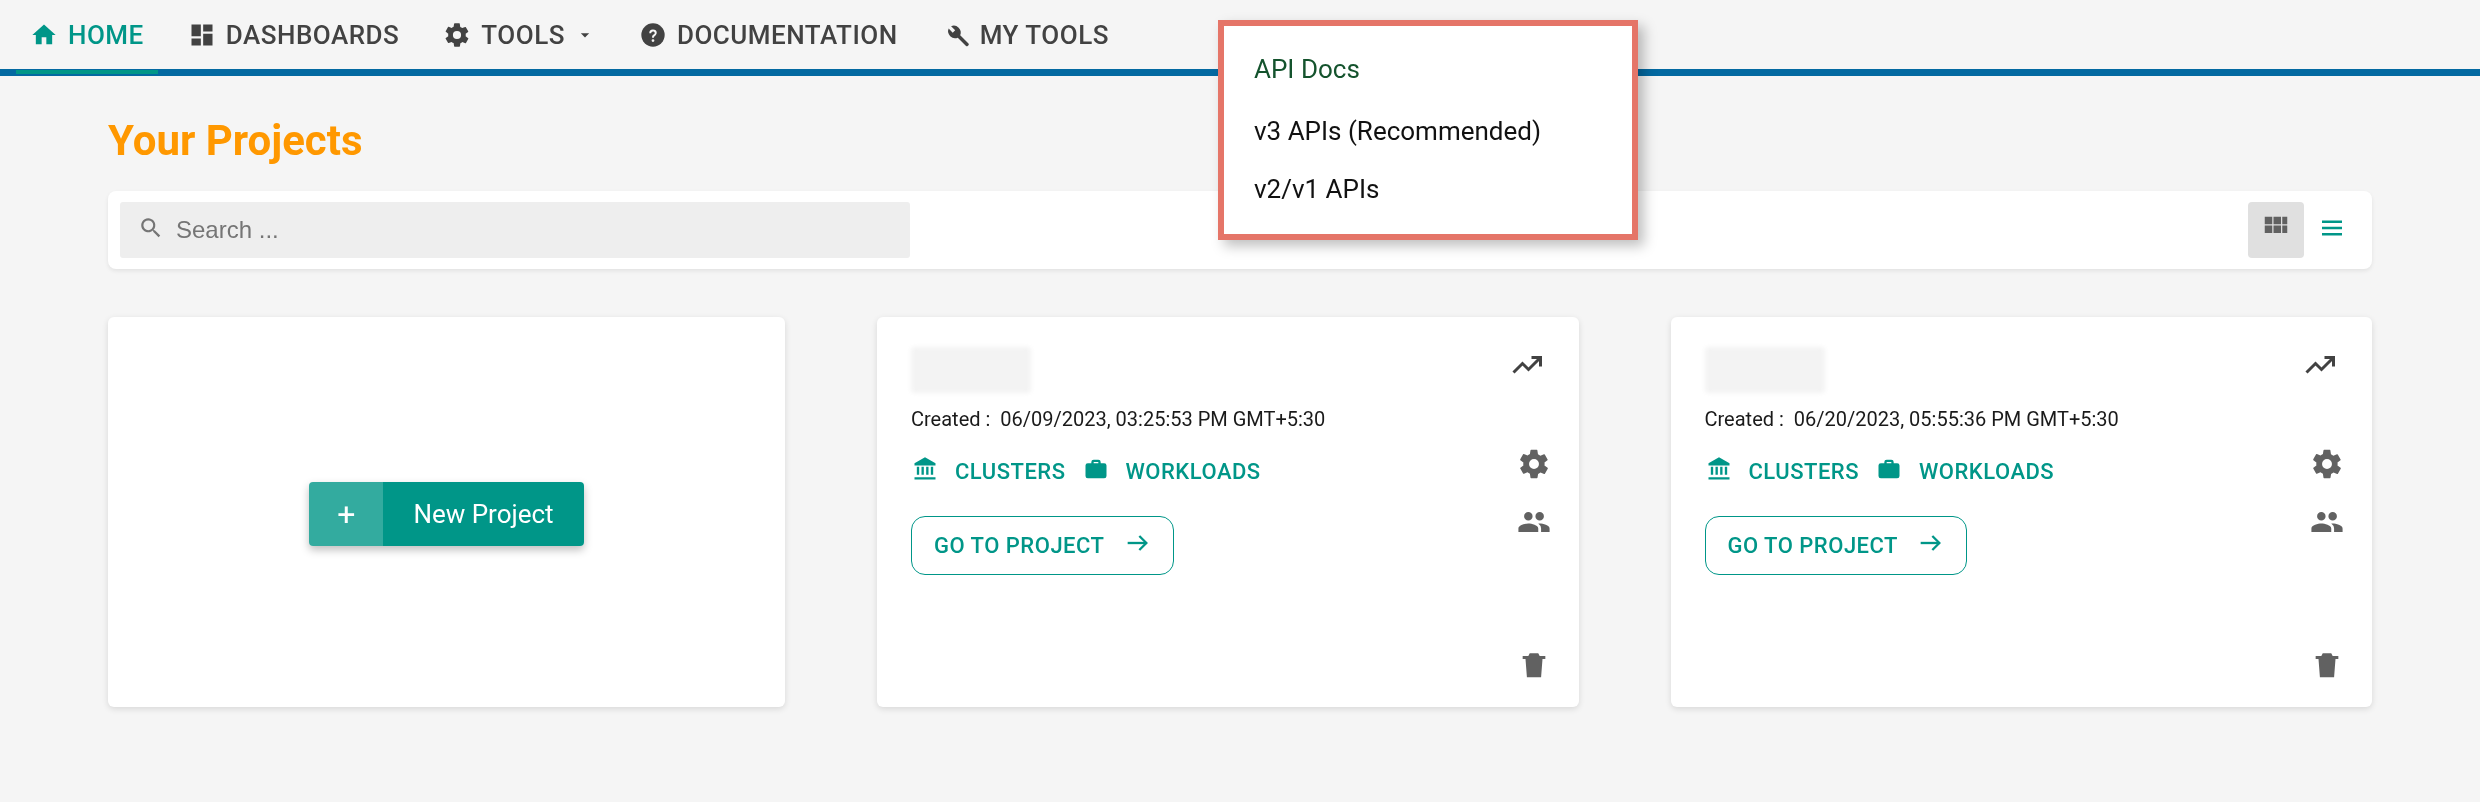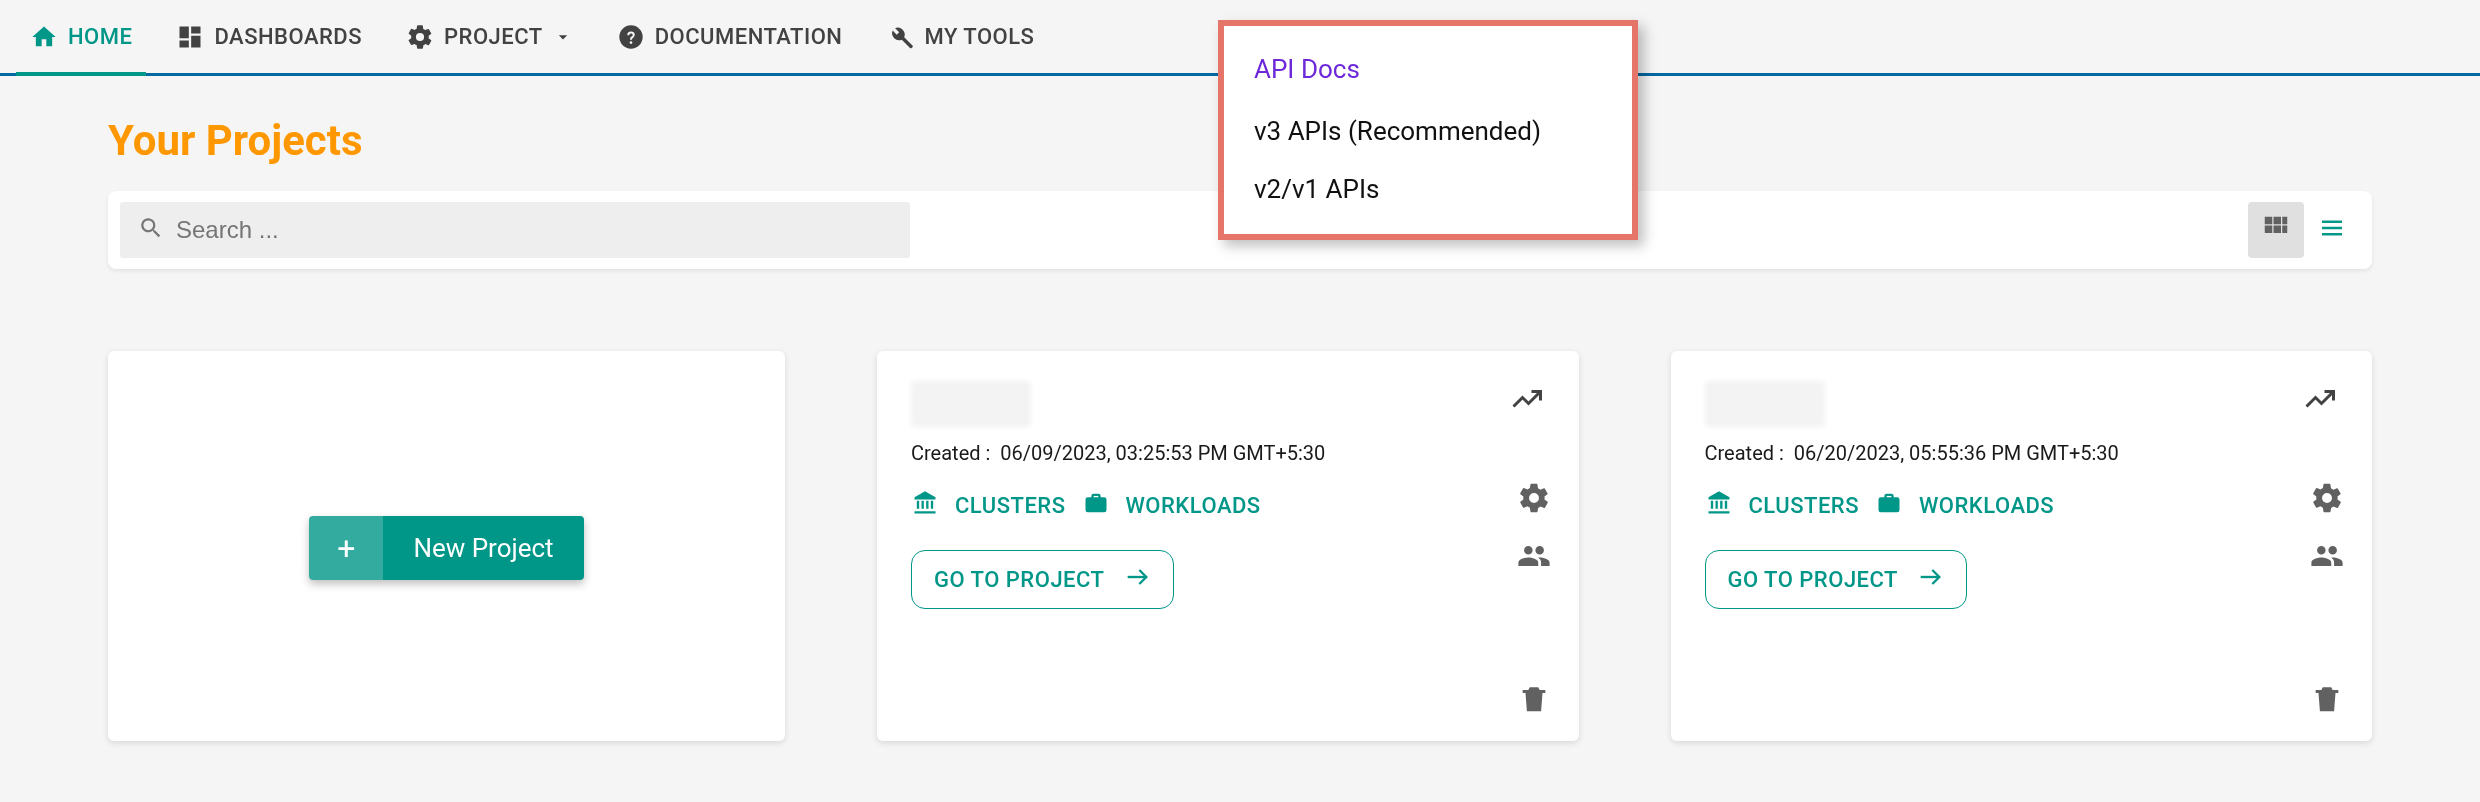--- a/index.html
+++ b/index.html
@@ -13,22 +13,22 @@
     position: relative;
   }
 
   
   .top-nav {
     display: flex;
     align-items: center;
     height: 76px;
     padding: 0 8px;
     background: #f5f5f5;
-    border-bottom: 3px solid #0369a1;
-    font-size: 22px;
+    border-bottom: 7px solid #0369a1;
+    font-size: 26px;
     font-weight: 500;
     letter-spacing: .5px;
     color: #424242;
     gap: 0;
   }
   .nav-item {
     display: flex;
     align-items: center;
     gap: 10px;
     padding: 0 22px;
@@ -55,21 +55,21 @@
     top: 20px;
     left: 1218px;
     width: 420px;
     background: #fff;
     border: 6px solid #e57568;
     box-shadow: 6px 6px 12px rgba(0,0,0,.25);
     z-index: 50;
     padding: 24px 0 16px;
   }
   .dropdown-header {
-    color: #6d28d9;
+    color: #14532d;
     font-size: 26px;
     padding: 4px 30px 18px;
   }
   .dropdown-item {
     font-size: 26px;
     color: #111;
     padding: 14px 30px;
     cursor: pointer;
   }
 
@@ -138,21 +138,20 @@
     gap: 92px;
   }
   .card {
     width: 740px;
     min-height: 390px;
     background: #fff;
     border-radius: 6px;
     box-shadow: 0 2px 6px rgba(0,0,0,.12);
     padding: 30px 34px 26px;
     position: relative;
-    margin-top: 34px;
   }
   .card.new-card {
     width: 714px;
     display: flex;
     align-items: center;
     justify-content: center;
   }
 
   .new-project-btn {
     display: inline-flex;
@@ -268,21 +267,21 @@
     </span>
     <span>DASHBOARDS</span>
   </div>
 
   <div class="nav-item">
     <span class="nav-icon">
       <svg viewBox="0 0 24 24" fill="currentColor">
           <path d="M19.4 13a7.5 7.5 0 0 0 .1-1 7.5 7.5 0 0 0-.1-1l2.1-1.6a.5.5 0 0 0 .1-.6l-2-3.5a.5.5 0 0 0-.6-.2l-2.5 1a7.3 7.3 0 0 0-1.7-1l-.4-2.6A.5.5 0 0 0 14 2h-4a.5.5 0 0 0-.5.4l-.4 2.6a7.3 7.3 0 0 0-1.7 1l-2.5-1a.5.5 0 0 0-.6.2l-2 3.5a.5.5 0 0 0 .1.6L4.5 11a7.5 7.5 0 0 0 0 2l-2.1 1.6a.5.5 0 0 0-.1.6l2 3.5a.5.5 0 0 0 .6.2l2.5-1a7.3 7.3 0 0 0 1.7 1l.4 2.6A.5.5 0 0 0 10 22h4a.5.5 0 0 0 .5-.4l.4-2.6a7.3 7.3 0 0 0 1.7-1l2.5 1a.5.5 0 0 0 .6-.2l2-3.5a.5.5 0 0 0-.1-.6ZM12 15.5A3.5 3.5 0 1 1 15.5 12 3.5 3.5 0 0 1 12 15.5Z"></path>
         </svg>
     </span>
-    <span>PROJECT</span>
+    <span>TOOLS</span>
     <span class="nav-icon" style="width:20px;height:20px">
       <svg viewBox="0 0 24 24" fill="currentColor">
           <path d="M7 10l5 5 5-5z"></path>
         </svg>
     </span>
   </div>
 
   <div class="nav-item">
     <span class="nav-icon">
       <svg viewBox="0 0 24 24" fill="currentColor">

